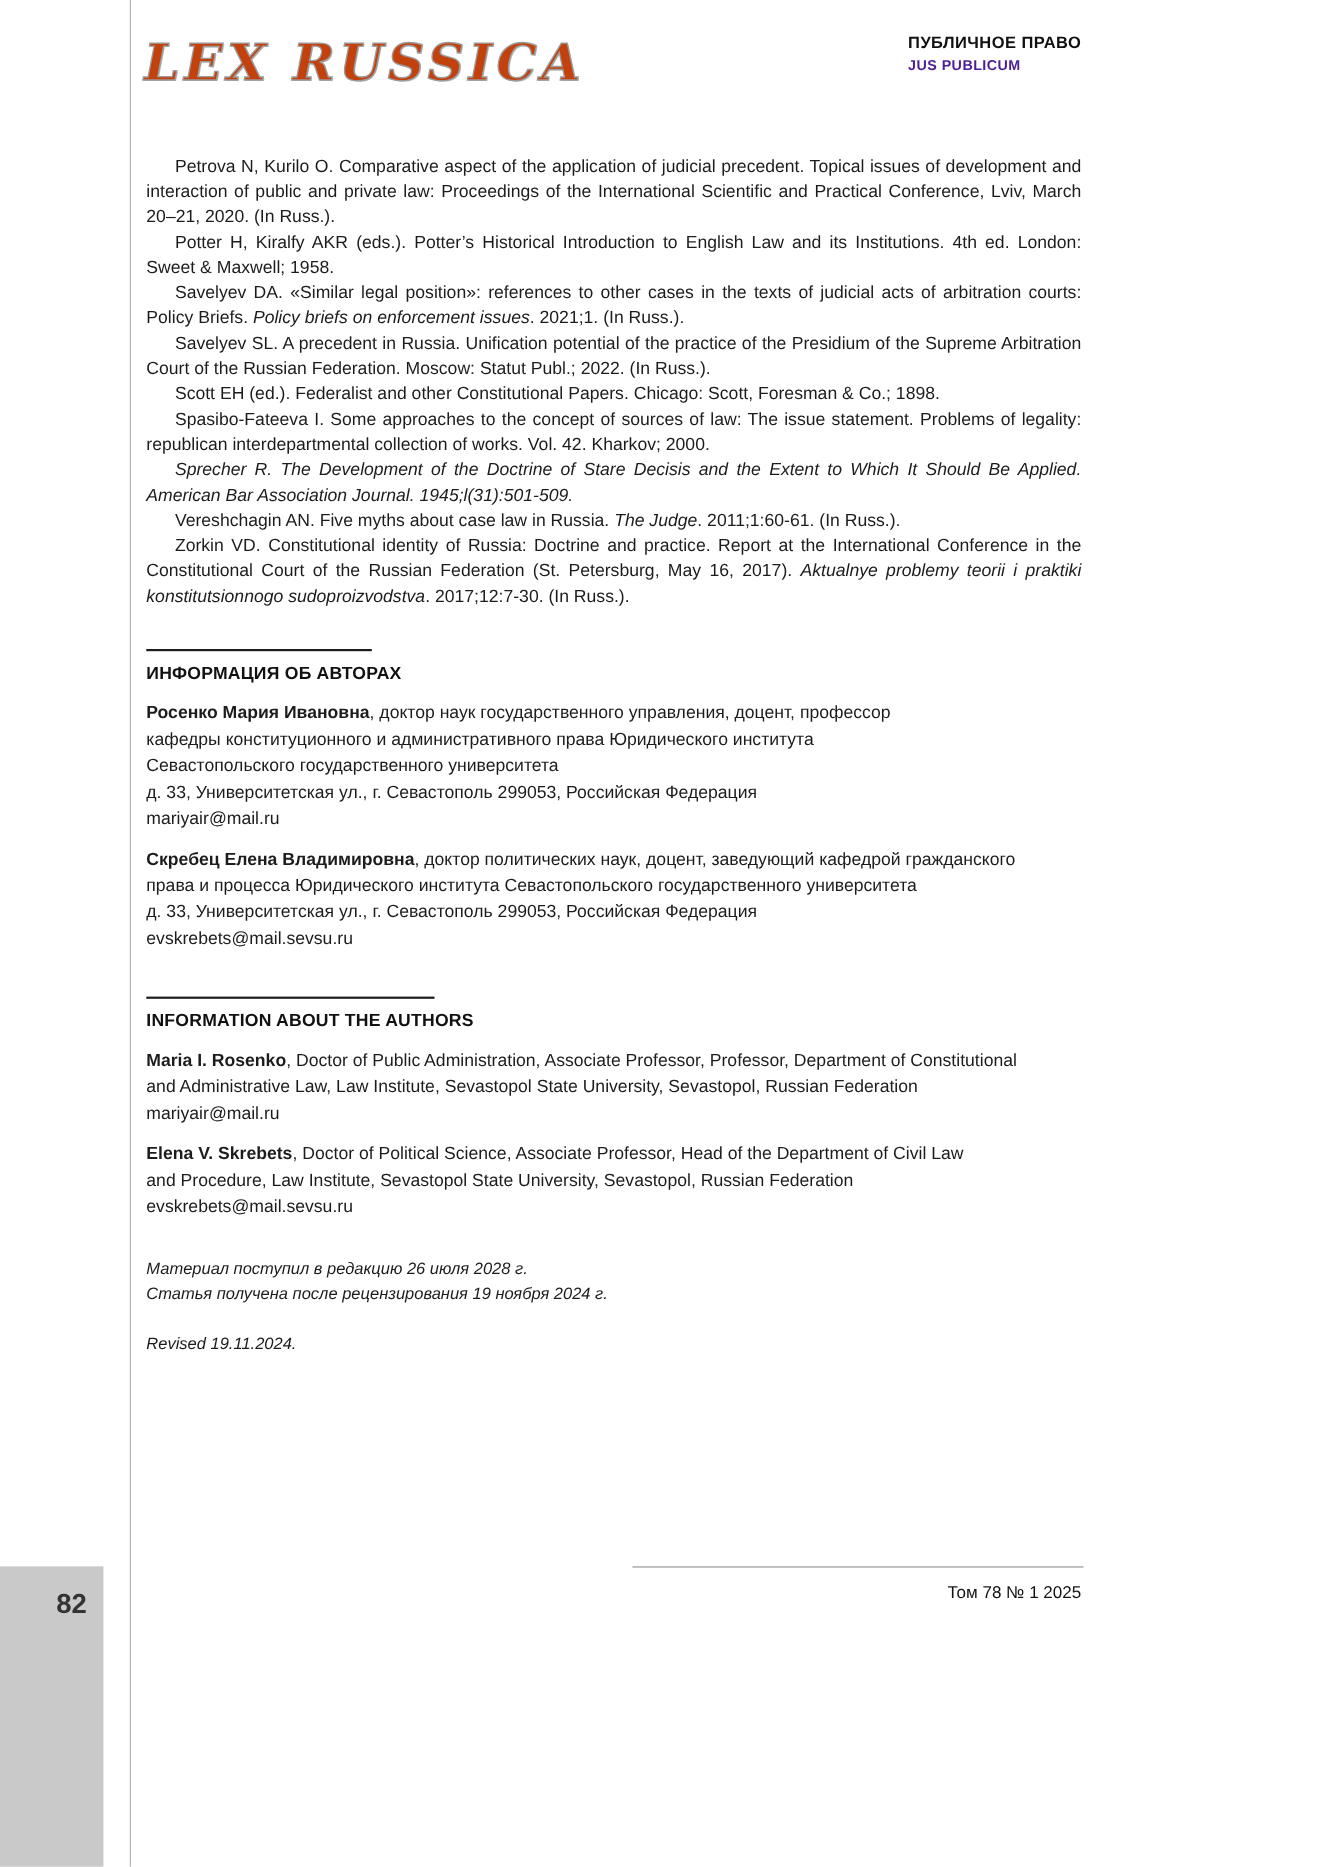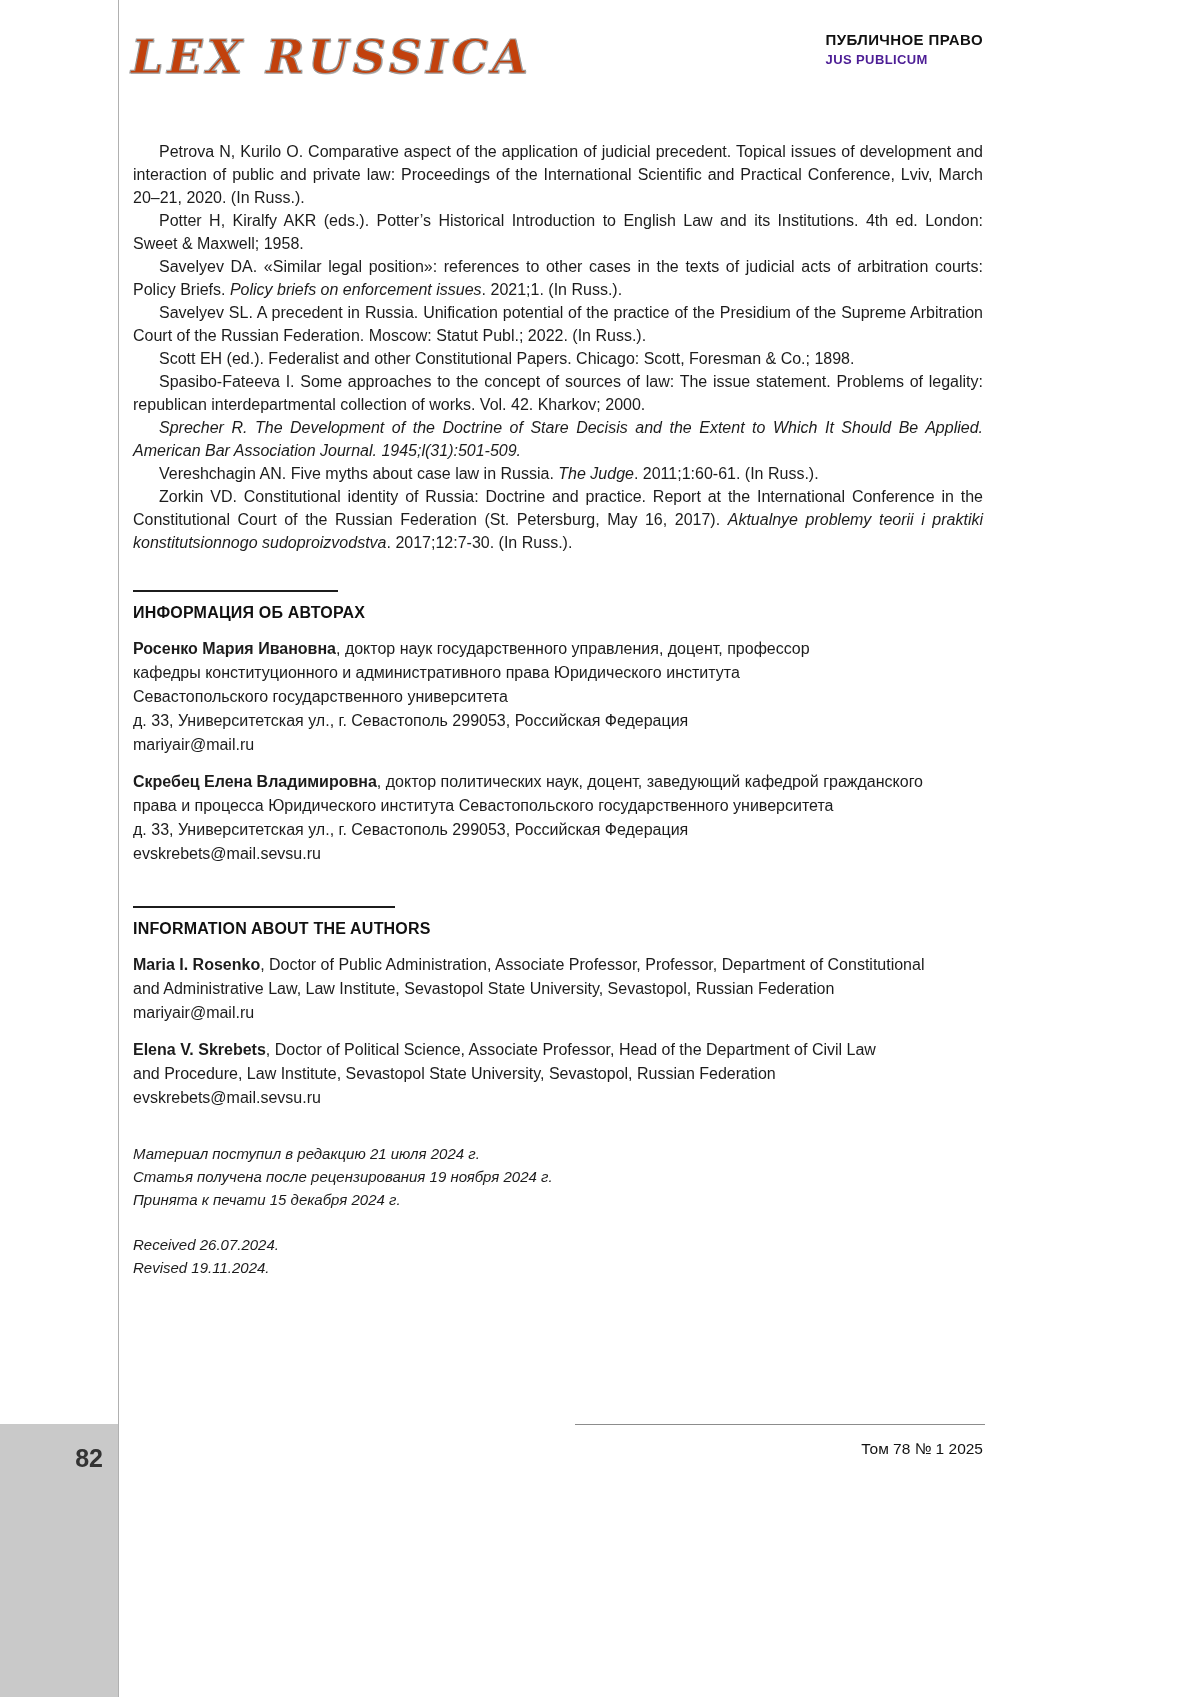--- a/index.html
+++ b/index.html
@@ -11,21 +11,21 @@
     color: #1c1c1c;
     overflow: hidden;
   }
 
   
   .left-rule {
     position: absolute; left: 118px; top: 0; bottom: 0;
     width: 1px; background: #b0b0b0;
   }
   .page-num-box {
-    position: absolute; left: 0; top: 1424px; width: 118px; height: 273px;
+    position: absolute; left: 0; top: 1424px; width: 94px; height: 273px;
     background: #c9c9c9;
   }
   .page-num-box .num {
     display: block; text-align: right;
     padding: 20px 15px 0 0;
     font-size: 25px; font-weight: bold; color: #333333;
   }
 
   
   .logo {
@@ -125,25 +125,23 @@
   <section>
     <div class="rule rule-en"></div>
     <h2 class="sec-heading">INFORMATION ABOUT THE AUTHORS</h2>
     <div id="authors-en" class="authors">
         <p class="author"><strong>Maria I. Rosenko</strong>, Doctor of Public Administration, Associate Professor, Professor, Department of Constitutional<br>and Administrative Law, Law Institute, Sevastopol State University, Sevastopol, Russian Federation<br>mariyair@mail.ru</p>
         <p class="author"><strong>Elena V. Skrebets</strong>, Doctor of Political Science, Associate Professor, Head of the Department of Civil Law<br>and Procedure, Law Institute, Sevastopol State University, Sevastopol, Russian Federation<br>evskrebets@mail.sevsu.ru</p>
       </div>
   </section>
 
   <div id="dates-ru" class="dates dates-ru">
-      <div class="date-line">Материал поступил в редакцию 21 июля 2024 г.</div>
+      <div class="date-line">Материал поступил в редакцию 26 июля 2028 г.</div>
       <div class="date-line">Статья получена после рецензирования 19 ноября 2024 г.</div>
-      <div class="date-line">Принята к печати 15 декабря 2024 г.</div>
     </div>
   <div id="dates-en" class="dates dates-en">
-      <div class="date-line">Received 26.07.2024.</div>
       <div class="date-line">Revised 19.11.2024.</div>
     </div>
 
 </main>
 
 <div class="footer-line"></div>
 <div class="footer-text">Том 78 № 1 2025</div>
 
 </body></html>

